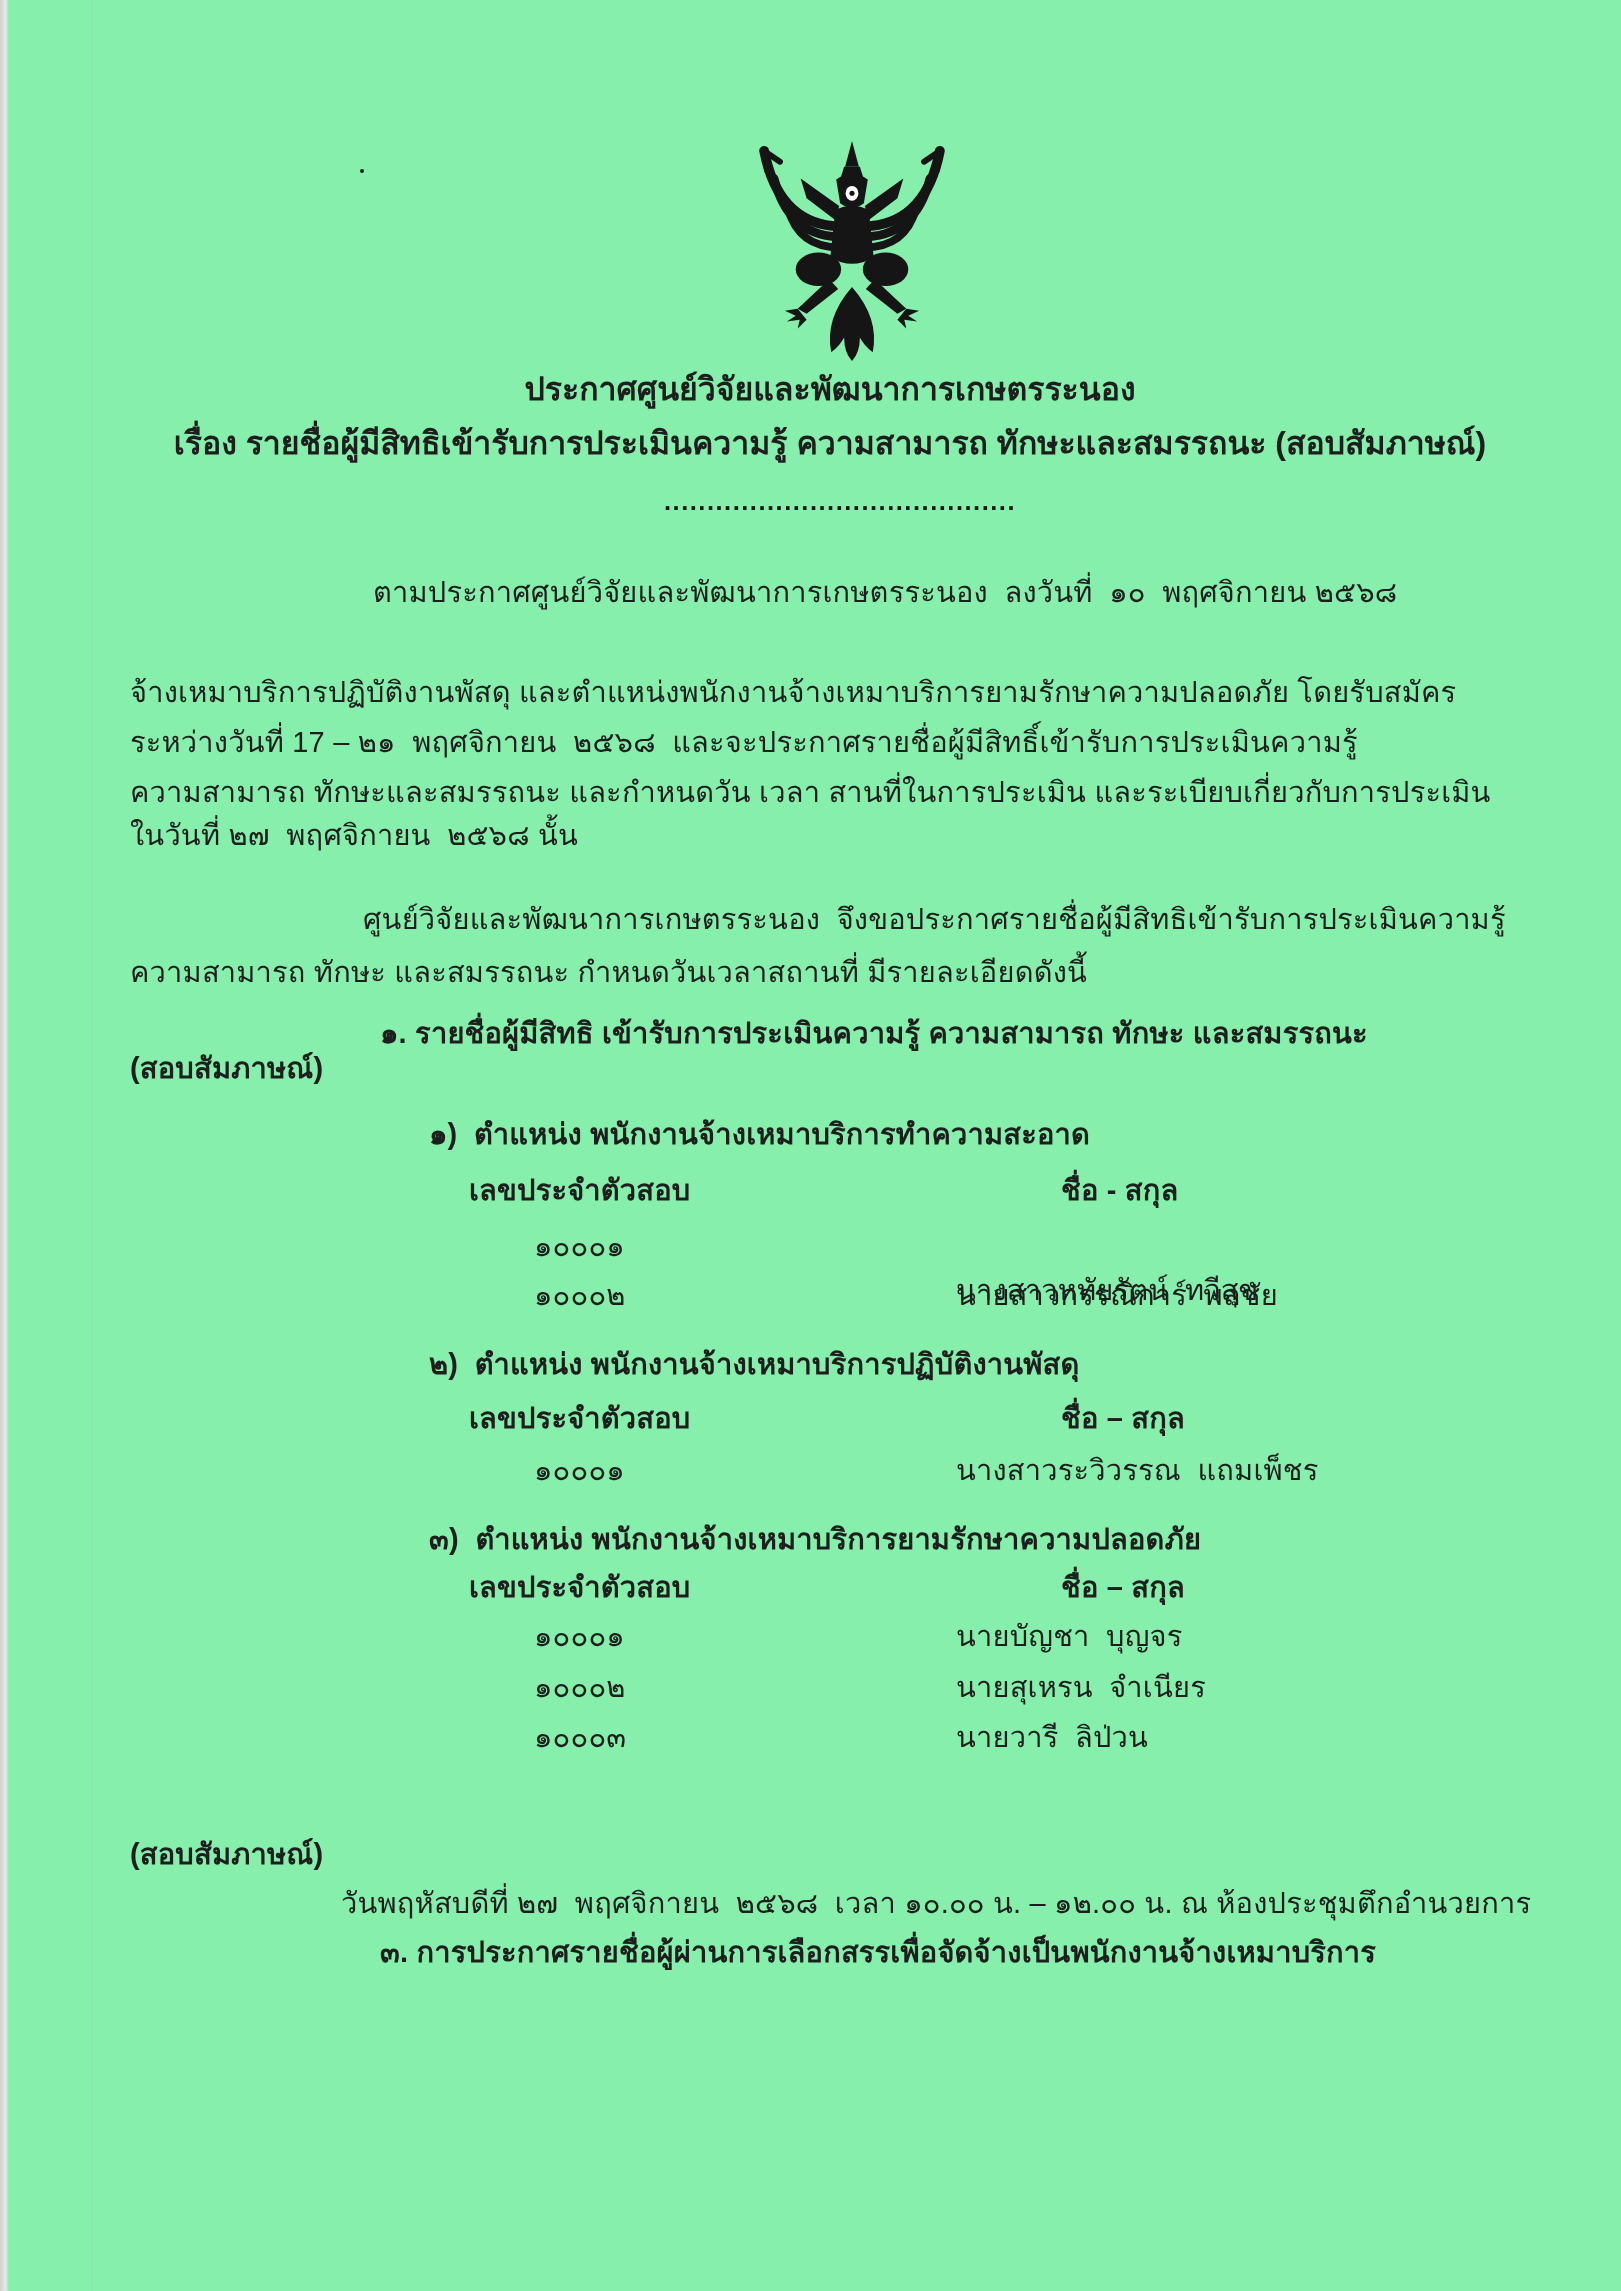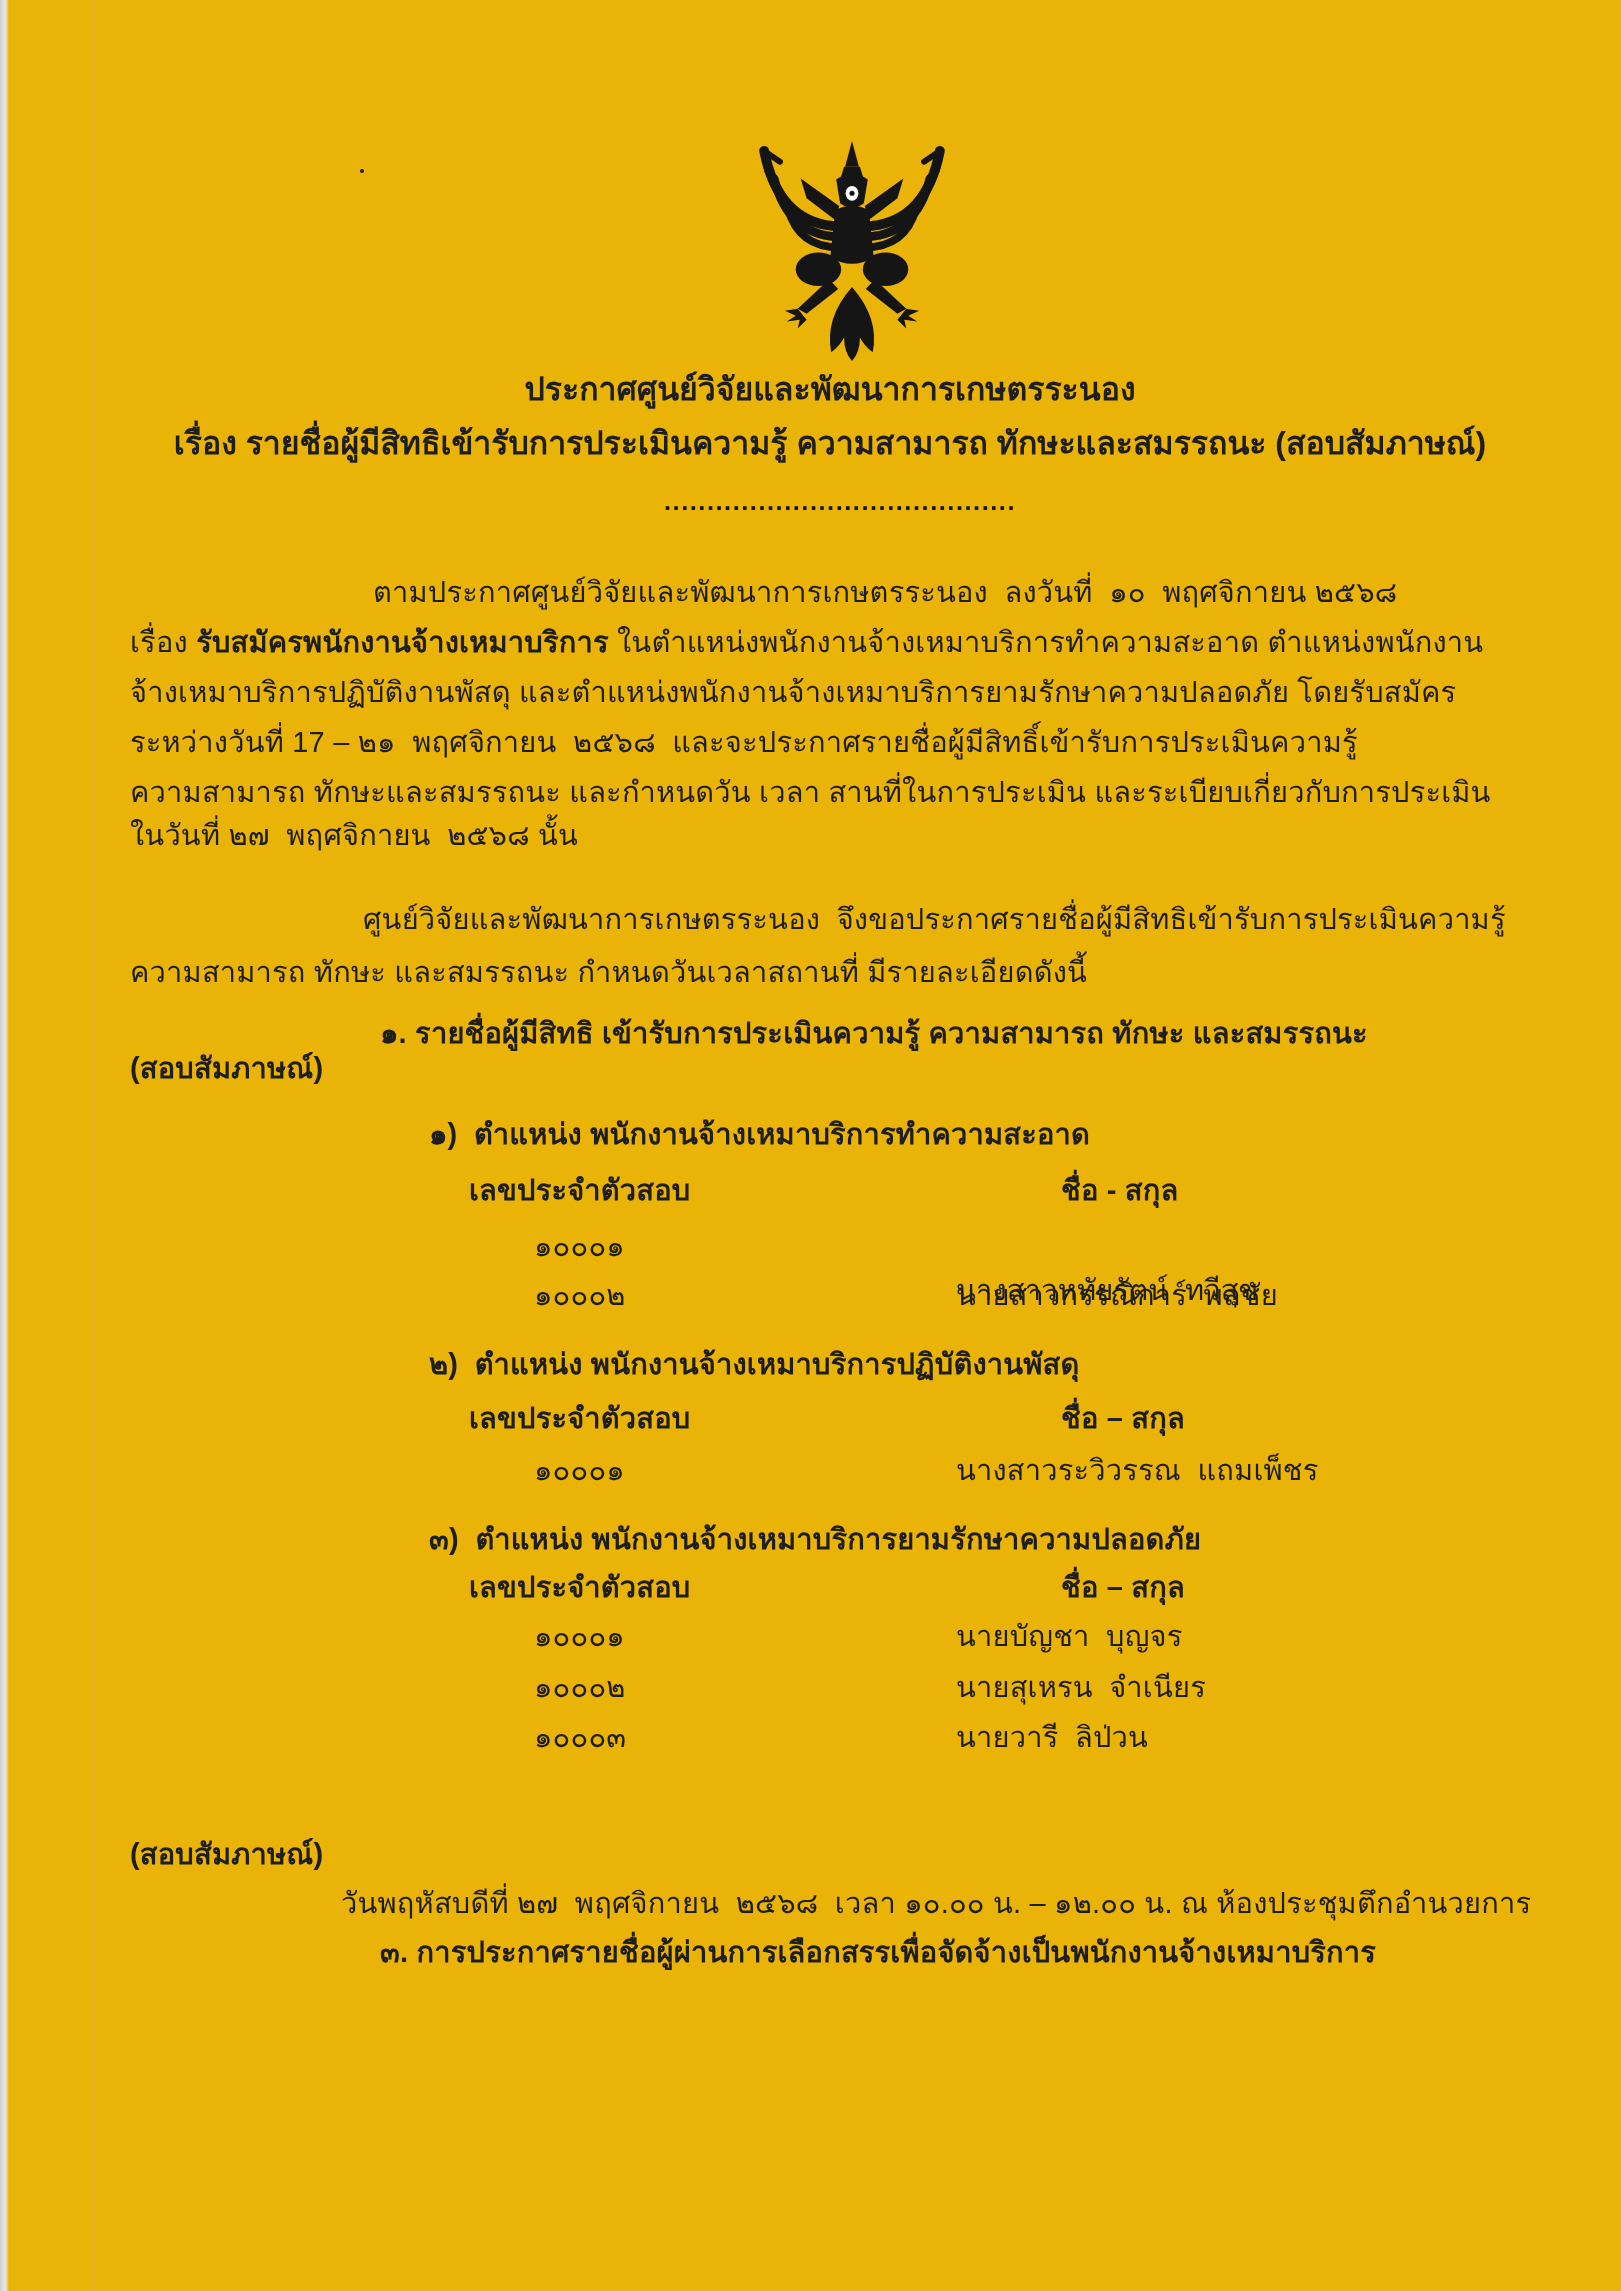--- a/index.html
+++ b/index.html
@@ -1,20 +1,20 @@
 <!DOCTYPE html>
 <html><head>
 <meta charset="utf-8">
 <style>
   html,body { margin:0; padding:0; background:#e9e9e9; }
   .page {
     position:relative;
     width:1621px; height:2292px;
     margin:0 auto;
-    background:#eab308;
+    background:#86efac;
     overflow:hidden;
     font-family:"Liberation Sans", sans-serif;
     color:#1e1e1e;
   }
   
   .scan-edge {
     position:absolute; left:0; top:0; bottom:0; width:8.8px;
     background:linear-gradient(to right,#cfcfcf,#e8e8e8 60%,rgba(255,255,255,0));
   }
   .scan-line {
@@ -90,21 +90,20 @@
         <path d="M199 12 l-3 20" stroke-width="6"></path>
       </g>
     </svg>
   </div>
 
   <div class="center-line" style="top:367px;">ประกาศศูนย์วิจัยและพัฒนาการเกษตรระนอง</div>
   <div class="center-line" style="top:421px;">เรื่อง รายชื่อผู้มีสิทธิเข้ารับการประเมินความรู้ ความสามารถ ทักษะและสมรรถนะ (สอบสัมภาษณ์)</div>
   <div class="dots" style="top:487px;">.........................................</div>
 
   <div class="t-line" style="top:573px; left:373px;">ตามประกาศศูนย์วิจัยและพัฒนาการเกษตรระนอง  ลงวันที่  ๑๐  พฤศจิกายน ๒๕๖๘</div>
-  <div class="t-line" style="top:623px; left:130px;"><span>เรื่อง </span><span class="bold">รับสมัครพนักงานจ้างเหมาบริการ</span><span> ในตำแหน่งพนักงานจ้างเหมาบริการทำความสะอาด ตำแหน่งพนักงาน</span></div>
   <div class="t-line" style="top:673px; left:130px;">จ้างเหมาบริการปฏิบัติงานพัสดุ และตำแหน่งพนักงานจ้างเหมาบริการยามรักษาความปลอดภัย โดยรับสมัคร</div>
   <div class="t-line" style="top:723px; left:130px;">ระหว่างวันที่ 17 – ๒๑  พฤศจิกายน  ๒๕๖๘  และจะประกาศรายชื่อผู้มีสิทธิ์เข้ารับการประเมินความรู้</div>
   <div class="t-line" style="top:773px; left:130px;">ความสามารถ ทักษะและสมรรถนะ และกำหนดวัน เวลา สานที่ในการประเมิน และระเบียบเกี่ยวกับการประเมิน</div>
   <div class="t-line" style="top:816px; left:130px;">ในวันที่ ๒๗  พฤศจิกายน  ๒๕๖๘ นั้น</div>
 
   <div class="t-line" style="top:900px; left:363px;">ศูนย์วิจัยและพัฒนาการเกษตรระนอง  จึงขอประกาศรายชื่อผู้มีสิทธิเข้ารับการประเมินความรู้</div>
   <div class="t-line" style="top:953px; left:130px;text-align:center;">ความสามารถ ทักษะ และสมรรถนะ กำหนดวันเวลาสถานที่ มีรายละเอียดดังนี้</div>
 
   <div class="t-line bold" style="top:1014px; left:380px;">๑. รายชื่อผู้มีสิทธิ เข้ารับการประเมินความรู้ ความสามารถ ทักษะ และสมรรถนะ</div>
   <div class="t-line bold" style="top:1049px; left:130px;">(สอบสัมภาษณ์)</div>

